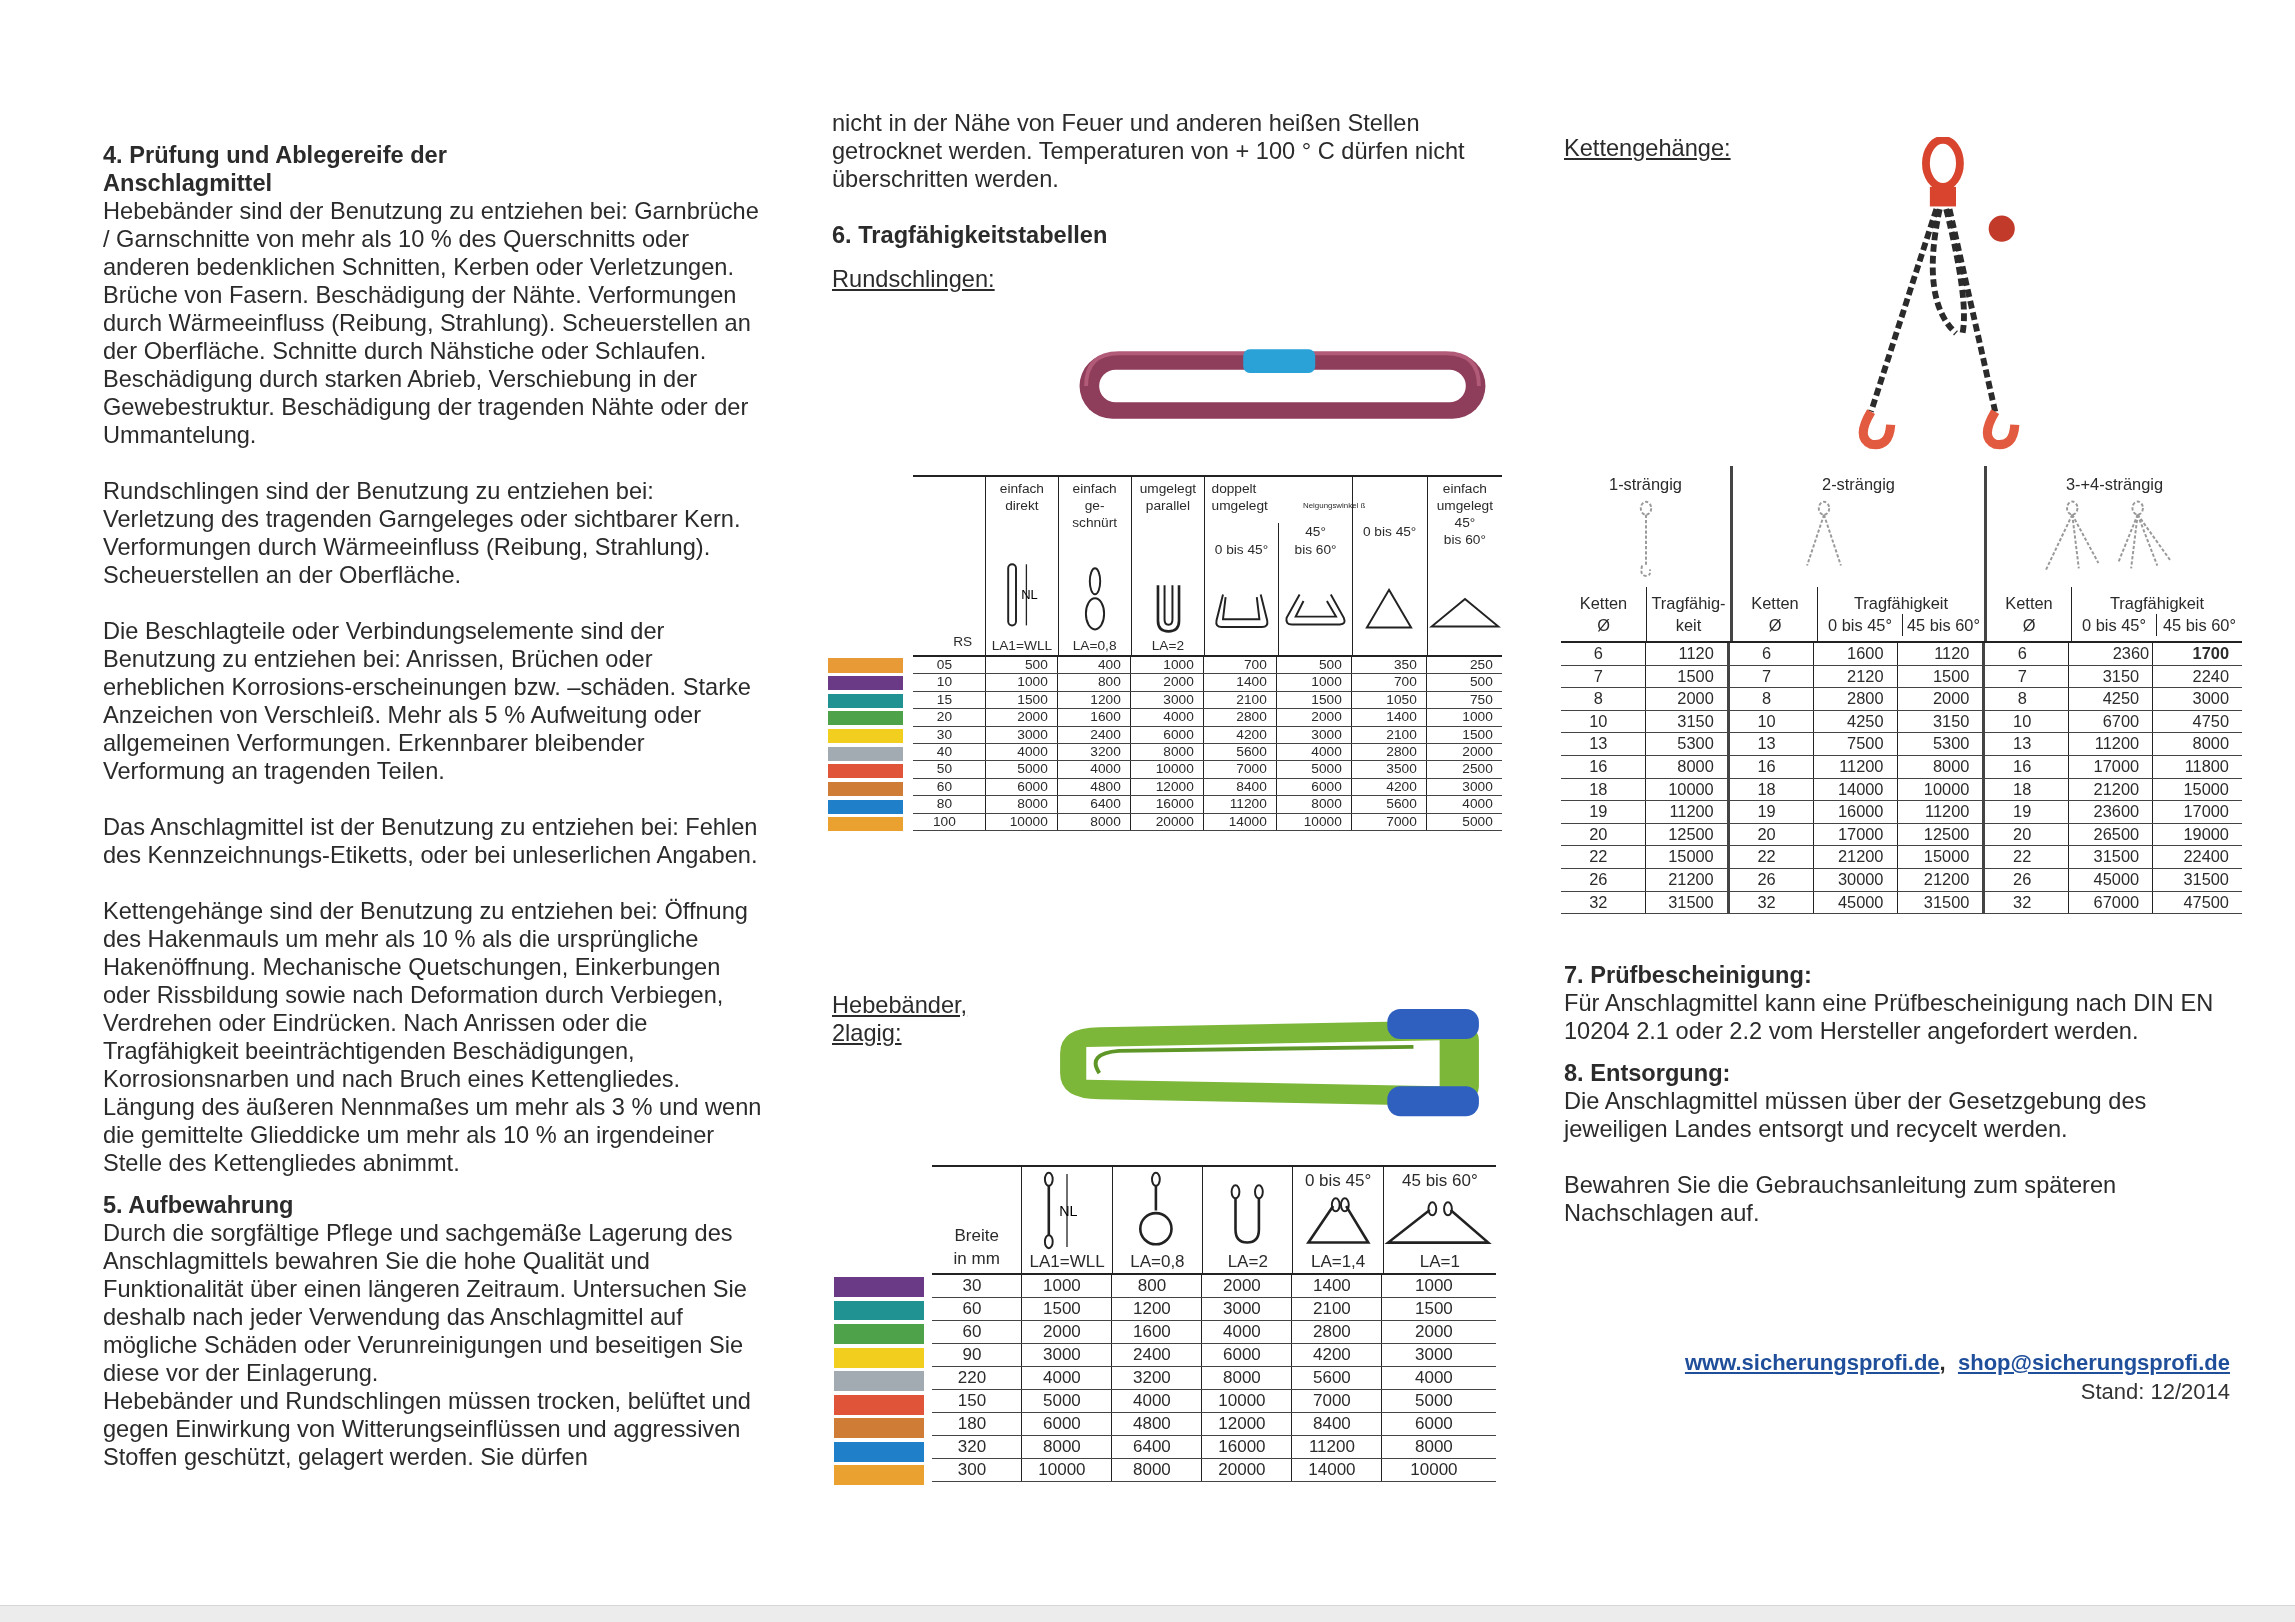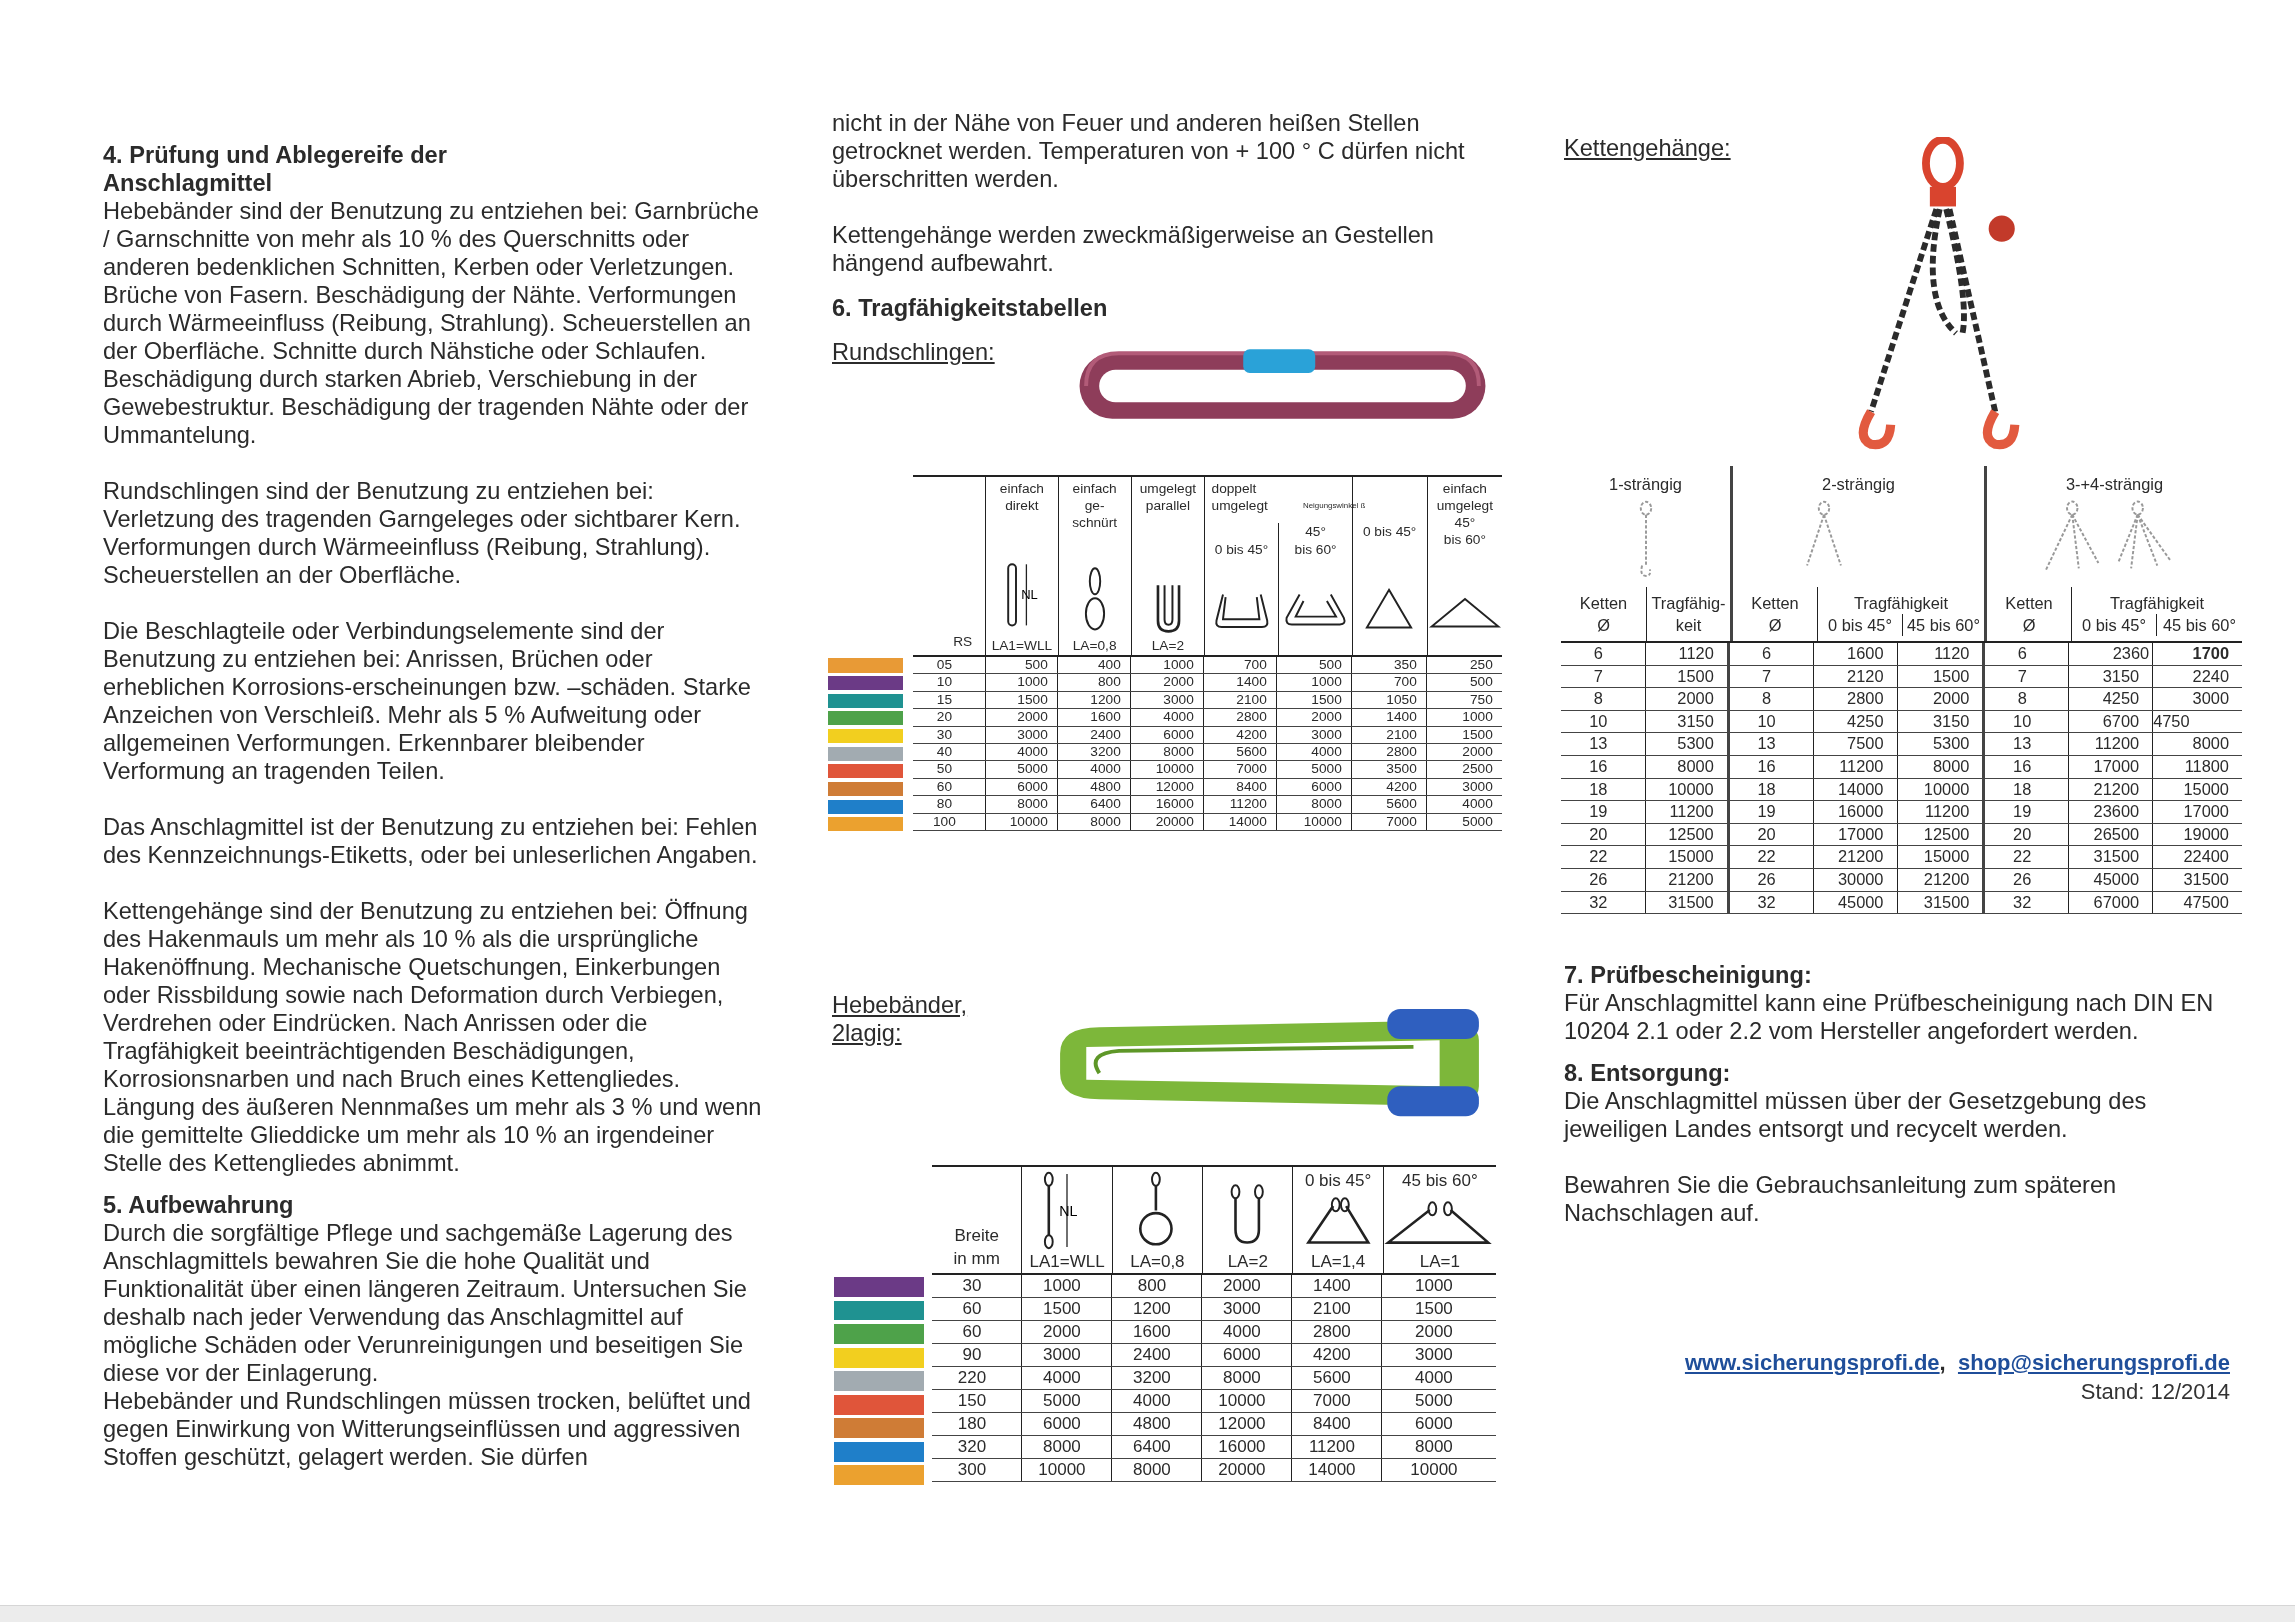--- a/index.html
+++ b/index.html
@@ -26,21 +26,20 @@
   <p>Die Beschlagteile oder Verbindungselemente sind der Benutzung zu entziehen bei: Anrissen, Brüchen oder erheblichen Korrosions-erscheinungen bzw. –schäden. Starke Anzeichen von Verschleiß. Mehr als 5 % Aufweitung oder allgemeinen Verformungen. Erkennbarer bleibender Verformung an tragenden Teilen.</p>
   <p>Das Anschlagmittel ist der Benutzung zu entziehen bei: Fehlen des Kennzeichnungs-Etiketts, oder bei unleserlichen Angaben.</p>
   <p style="margin-bottom:14.4px;">Kettengehänge sind der Benutzung zu entziehen bei: Öffnung des Hakenmauls um mehr als 10 % als die ursprüngliche Hakenöffnung. Mechanische Quetschungen, Einkerbungen oder Rissbildung sowie nach Deformation durch Verbiegen, Verdrehen oder Eindrücken. Nach Anrissen oder die Tragfähigkeit beeinträchtigenden Beschädigungen, Korrosionsnarben und nach Bruch eines Kettengliedes. Längung des äußeren Nennmaßes um mehr als 3 % und wenn die gemittelte Glieddicke um mehr als 10 % an irgendeiner Stelle des Kettengliedes abnimmt.</p>
   <div class="h">5. Aufbewahrung</div>
   <div>Durch die sorgfältige Pflege und sachgemäße Lagerung des Anschlagmittels bewahren Sie die hohe Qualität und Funktionalität über einen längeren Zeitraum. Untersuchen Sie deshalb nach jeder Verwendung das Anschlagmittel auf mögliche Schäden oder Verunreinigungen und beseitigen Sie diese vor der Einlagerung.</div>
   <div>Hebebänder und Rundschlingen müssen trocken, belüftet und gegen Einwirkung von Witterungseinflüssen und aggressiven Stoffen geschützt, gelagert werden. Sie dürfen</div>
 </div>
 
 <div class="col c2">
   <p>nicht in der Nähe von Feuer und anderen heißen Stellen getrocknet werden. Temperaturen von + 100 ° C dürfen nicht überschritten werden.</p>
-  <p style="margin-bottom:17px;">Kettengehänge werden zweckmäßigerweise an Gestellen hängend aufbewahrt.</p>
   <div class="h">6. Tragfähigkeitstabellen</div>
   <div class="ul" style="margin-top:15.7px;">Rundschlingen:</div>
 </div>
 
 <svg style="position:absolute;left:1073px;top:340px;" width="419" height="92" viewBox="0 0 640 140">
   <rect x="10" y="20" width="620" height="100" rx="50" fill="#8e3d5a"></rect>
   <rect x="40" y="45" width="560" height="50" rx="25" fill="#fff"></rect>
   <path d="M20,70 Q20,20 70,20 L570,20 Q620,20 620,70" fill="none" stroke="#b25b78" stroke-width="6"></path>
   <rect x="260" y="14" width="110" height="36" rx="10" fill="#2aa2d8"></rect>
 </svg>
@@ -500,21 +499,21 @@
         <div style="width: 89px; text-align: right; padding-right: 13px; box-sizing: border-box;">3000</div>
       </div>
       <div style="display: flex; height: 21.6px; line-height: 21.6px; font-size: 16.4px; border-bottom: 1.3px solid rgb(68, 68, 68);">
         <div style="width: 85px; text-align: center; padding-right: 9.2px; box-sizing: border-box; border-right: 1.3px solid rgb(34, 34, 34);">10</div>
         <div style="width: 84px; text-align: right; padding-right: 13px; box-sizing: border-box; border-right: 3.9px solid rgb(68, 68, 68);">3150</div>
         <div style="width: 84px; text-align: center; padding-right: 9.2px; box-sizing: border-box; border-right: 1.3px solid rgb(34, 34, 34);">10</div>
         <div style="width: 84px; text-align: right; padding-right: 13px; box-sizing: border-box; border-right: 1.3px solid rgb(34, 34, 34);">4250</div>
         <div style="width: 88px; text-align: right; padding-right: 13px; box-sizing: border-box; border-right: 3.9px solid rgb(68, 68, 68);">3150</div>
         <div style="width: 84px; text-align: center; padding-right: 9.2px; box-sizing: border-box; border-right: 1.3px solid rgb(34, 34, 34);">10</div>
         <div style="width: 84px; text-align: right; padding-right: 13px; box-sizing: border-box; border-right: 1.3px solid rgb(34, 34, 34);">6700</div>
-        <div style="width: 89px; padding-right: 13px; box-sizing: border-box;">4750</div>
+        <div style="width: 89px; text-align: right; padding-right: 13px; box-sizing: border-box;">4750</div>
       </div>
       <div style="display: flex; height: 21.6px; line-height: 21.6px; font-size: 16.4px; border-bottom: 1.3px solid rgb(68, 68, 68);">
         <div style="width: 85px; text-align: center; padding-right: 9.2px; box-sizing: border-box; border-right: 1.3px solid rgb(34, 34, 34);">13</div>
         <div style="width: 84px; text-align: right; padding-right: 13px; box-sizing: border-box; border-right: 3.9px solid rgb(68, 68, 68);">5300</div>
         <div style="width: 84px; text-align: center; padding-right: 9.2px; box-sizing: border-box; border-right: 1.3px solid rgb(34, 34, 34);">13</div>
         <div style="width: 84px; text-align: right; padding-right: 13px; box-sizing: border-box; border-right: 1.3px solid rgb(34, 34, 34);">7500</div>
         <div style="width: 88px; text-align: right; padding-right: 13px; box-sizing: border-box; border-right: 3.9px solid rgb(68, 68, 68);">5300</div>
         <div style="width: 84px; text-align: center; padding-right: 9.2px; box-sizing: border-box; border-right: 1.3px solid rgb(34, 34, 34);">13</div>
         <div style="width: 84px; text-align: right; padding-right: 13px; box-sizing: border-box; border-right: 1.3px solid rgb(34, 34, 34);">11200</div>
         <div style="width: 89px; text-align: right; padding-right: 13px; box-sizing: border-box;">8000</div>

